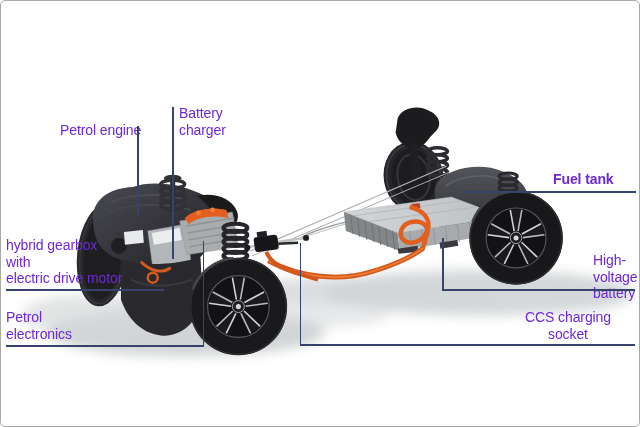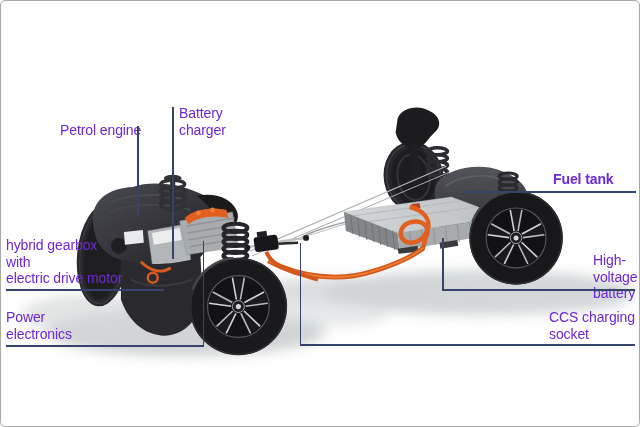--- a/index.html
+++ b/index.html
@@ -251,31 +251,31 @@
 
   <div class="callout" style="left:178px;top:104px;">Battery
 charger</div>
   <div class="lead v" style="left:171px;top:106px;height:152px;"></div>
 
   <div class="callout" style="left:5px;top:236px;">hybrid gearbox
 with
 electric drive motor</div>
   <div class="lead h" style="left:5px;top:288px;width:158px;"></div>
 
-  <div class="callout" style="left:5px;top:308px;">Power
+  <div class="callout" style="left:5px;top:308px;">Petrol
 electronics</div>
   <div class="lead h" style="left:5px;top:344px;width:198px;"></div>
   <div class="lead v" style="left:201.5px;top:240px;height:105.5px;"></div>
 
   <div class="callout" style="left:552px;top:170px;font-weight:bold;">Fuel tank</div>
   <div class="lead h" style="left:463px;top:190px;width:172px;"></div>
 
   <div class="callout" style="left:552px;top:251px;margin-left:40px;">High-voltage
 battery</div>
   <div class="lead h" style="left:441px;top:288px;width:193px;"></div>
   <div class="lead v" style="left:441px;top:237px;height:52px;"></div>
 
-  <div class="callout" style="left:548px;top:308px;">CCS charging
+  <div class="callout" style="left:524px;top:308px;text-align:center;">CCS charging
 socket</div>
   <div class="lead h" style="left:298.5px;top:343px;width:335.5px;"></div>
   <div class="lead v" style="left:298.5px;top:242px;height:101px;"></div>
 
 </div>
 
 </body></html>

